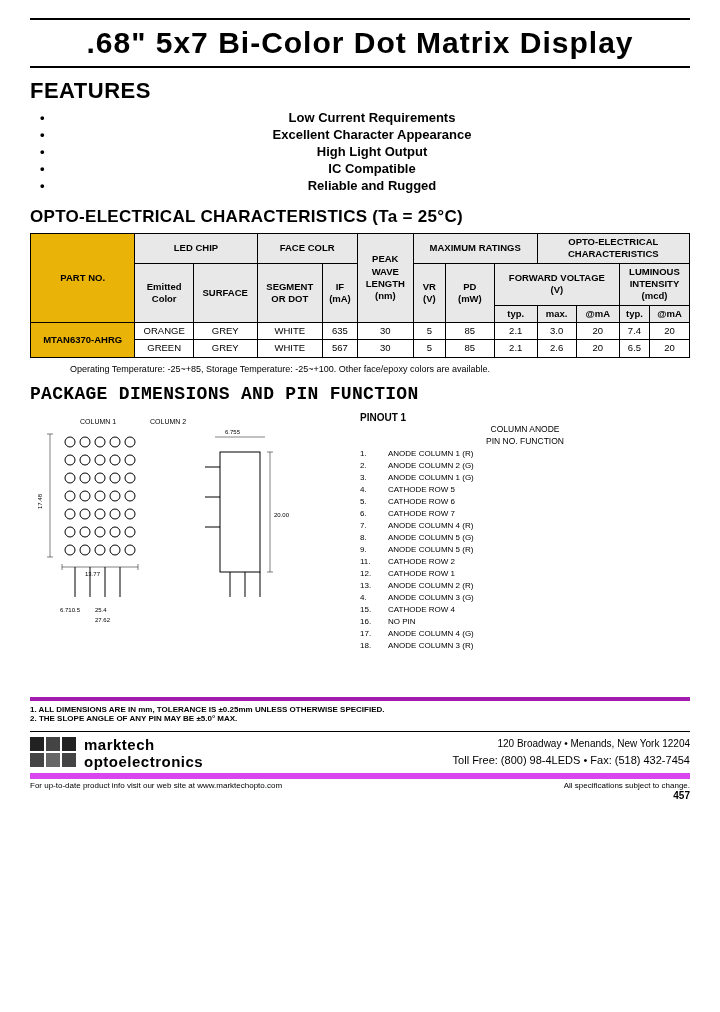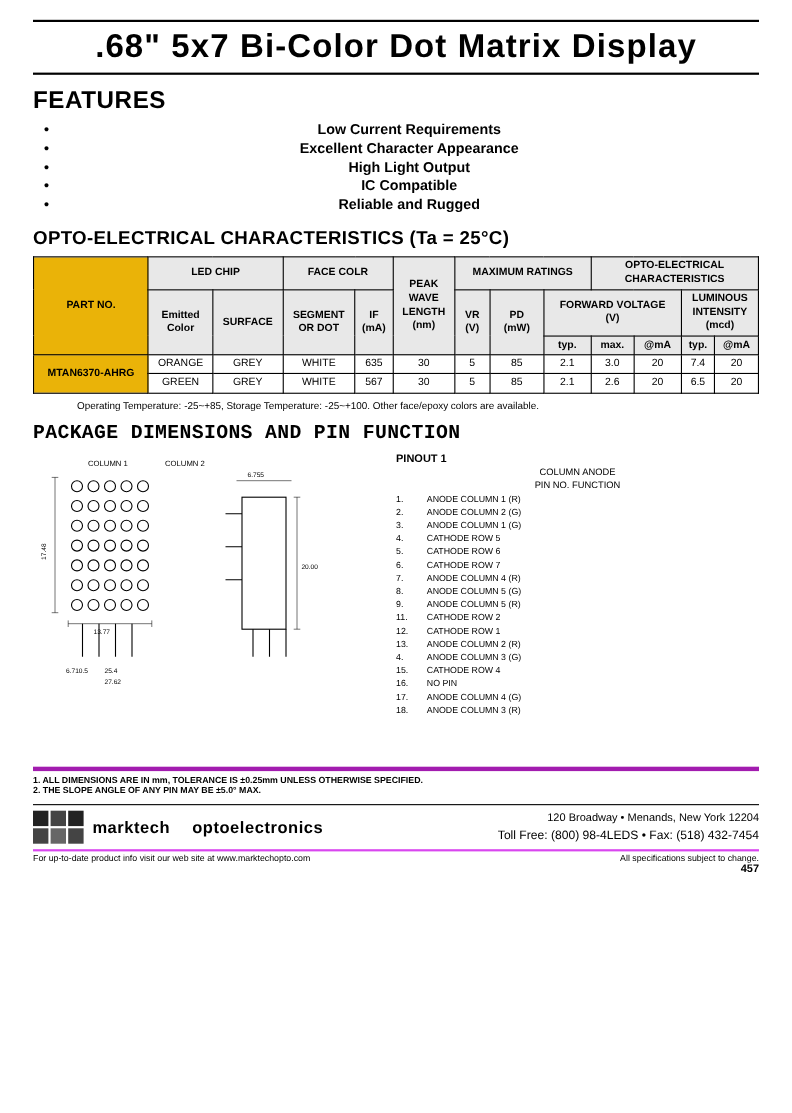--- a/index.html
+++ b/index.html
@@ -170,21 +170,21 @@
       width: 14px;
       height: 14px;
       background: #333;
       margin-right: 2px;
       display: flex;
       align-items: center;
       justify-content: center;
     }
     .logo-text-box {
       display: flex;
-      gap: 20px;
+      flex-direction: column;
     }
     .logo-marktech {
       font-size: 15px;
       font-weight: 900;
       font-family: Arial Black, Arial, sans-serif;
       letter-spacing: 0.5px;
     }
     .logo-opto {
       font-size: 15px;
       font-weight: 900;
@@ -198,21 +198,21 @@
       line-height: 1.6;
     }
     .footer-contact .tollfree {
       font-size: 11px;
     }
     .footer-bottom {
       display: flex;
       justify-content: space-between;
       font-size: 8px;
       margin-top: 3px;
-      border-top: 2px solid #d946ef;
+      border-top: 6px solid #d946ef;
       padding-top: 2px;
     }
     .page-num {
       text-align: right;
       font-size: 10px;
       font-weight: bold;
     }
   </style>
 </head>
 <body>

